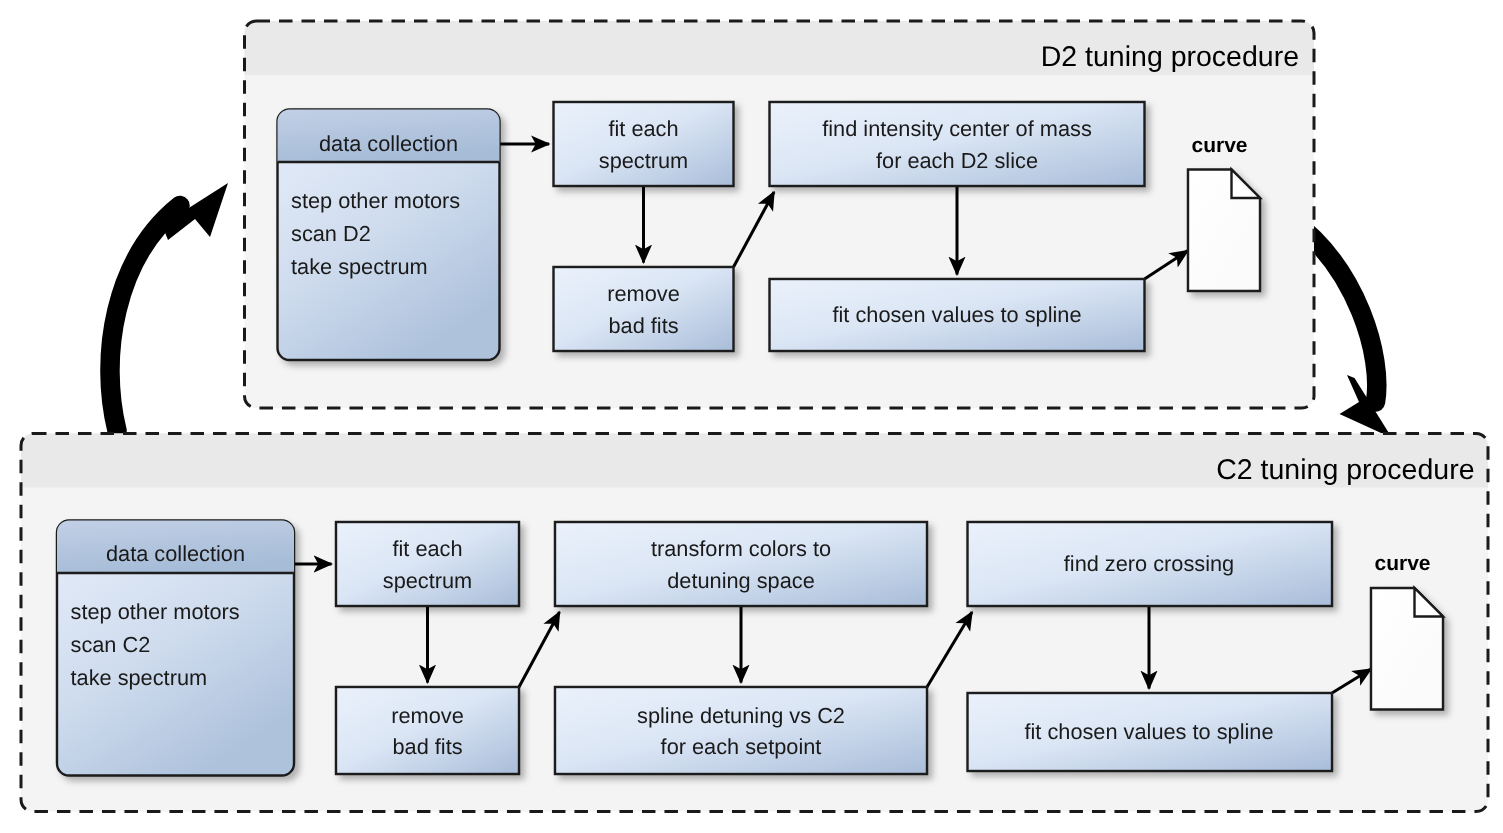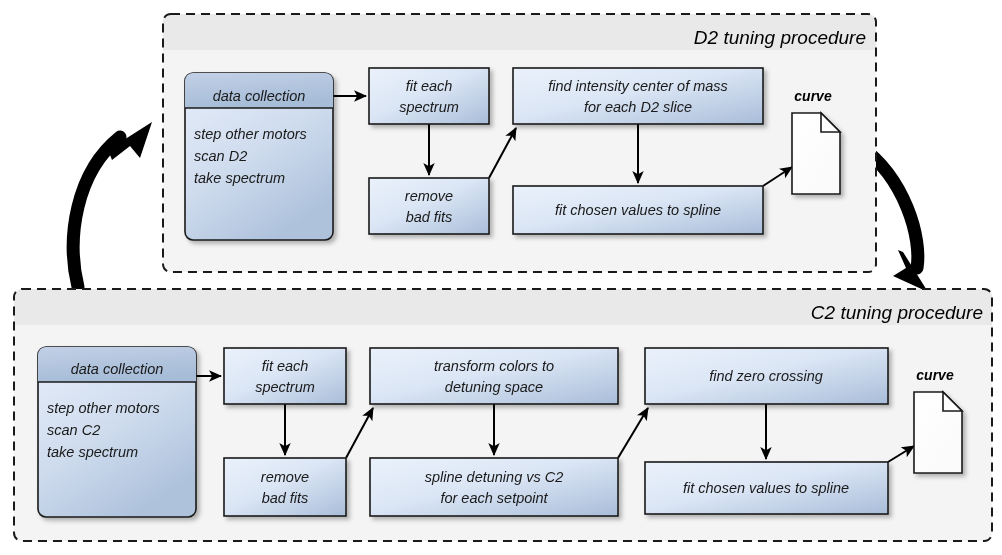--- a/index.html
+++ b/index.html
@@ -7,21 +7,20 @@
     padding: 0;
     background: #ffffff;
   }
   #root {
     position: relative;
     width: 1002px;
     height: 555px;
     background: #ffffff;
     font-family: "Liberation Sans", sans-serif;
     overflow: hidden;
-    font-style: italic;
   }
   svg.diagram {
     position: absolute;
     left: 0;
     top: 0;
     width: 1002px;
     height: 555px;
     display: block;
   }
   .panel-title-text {

